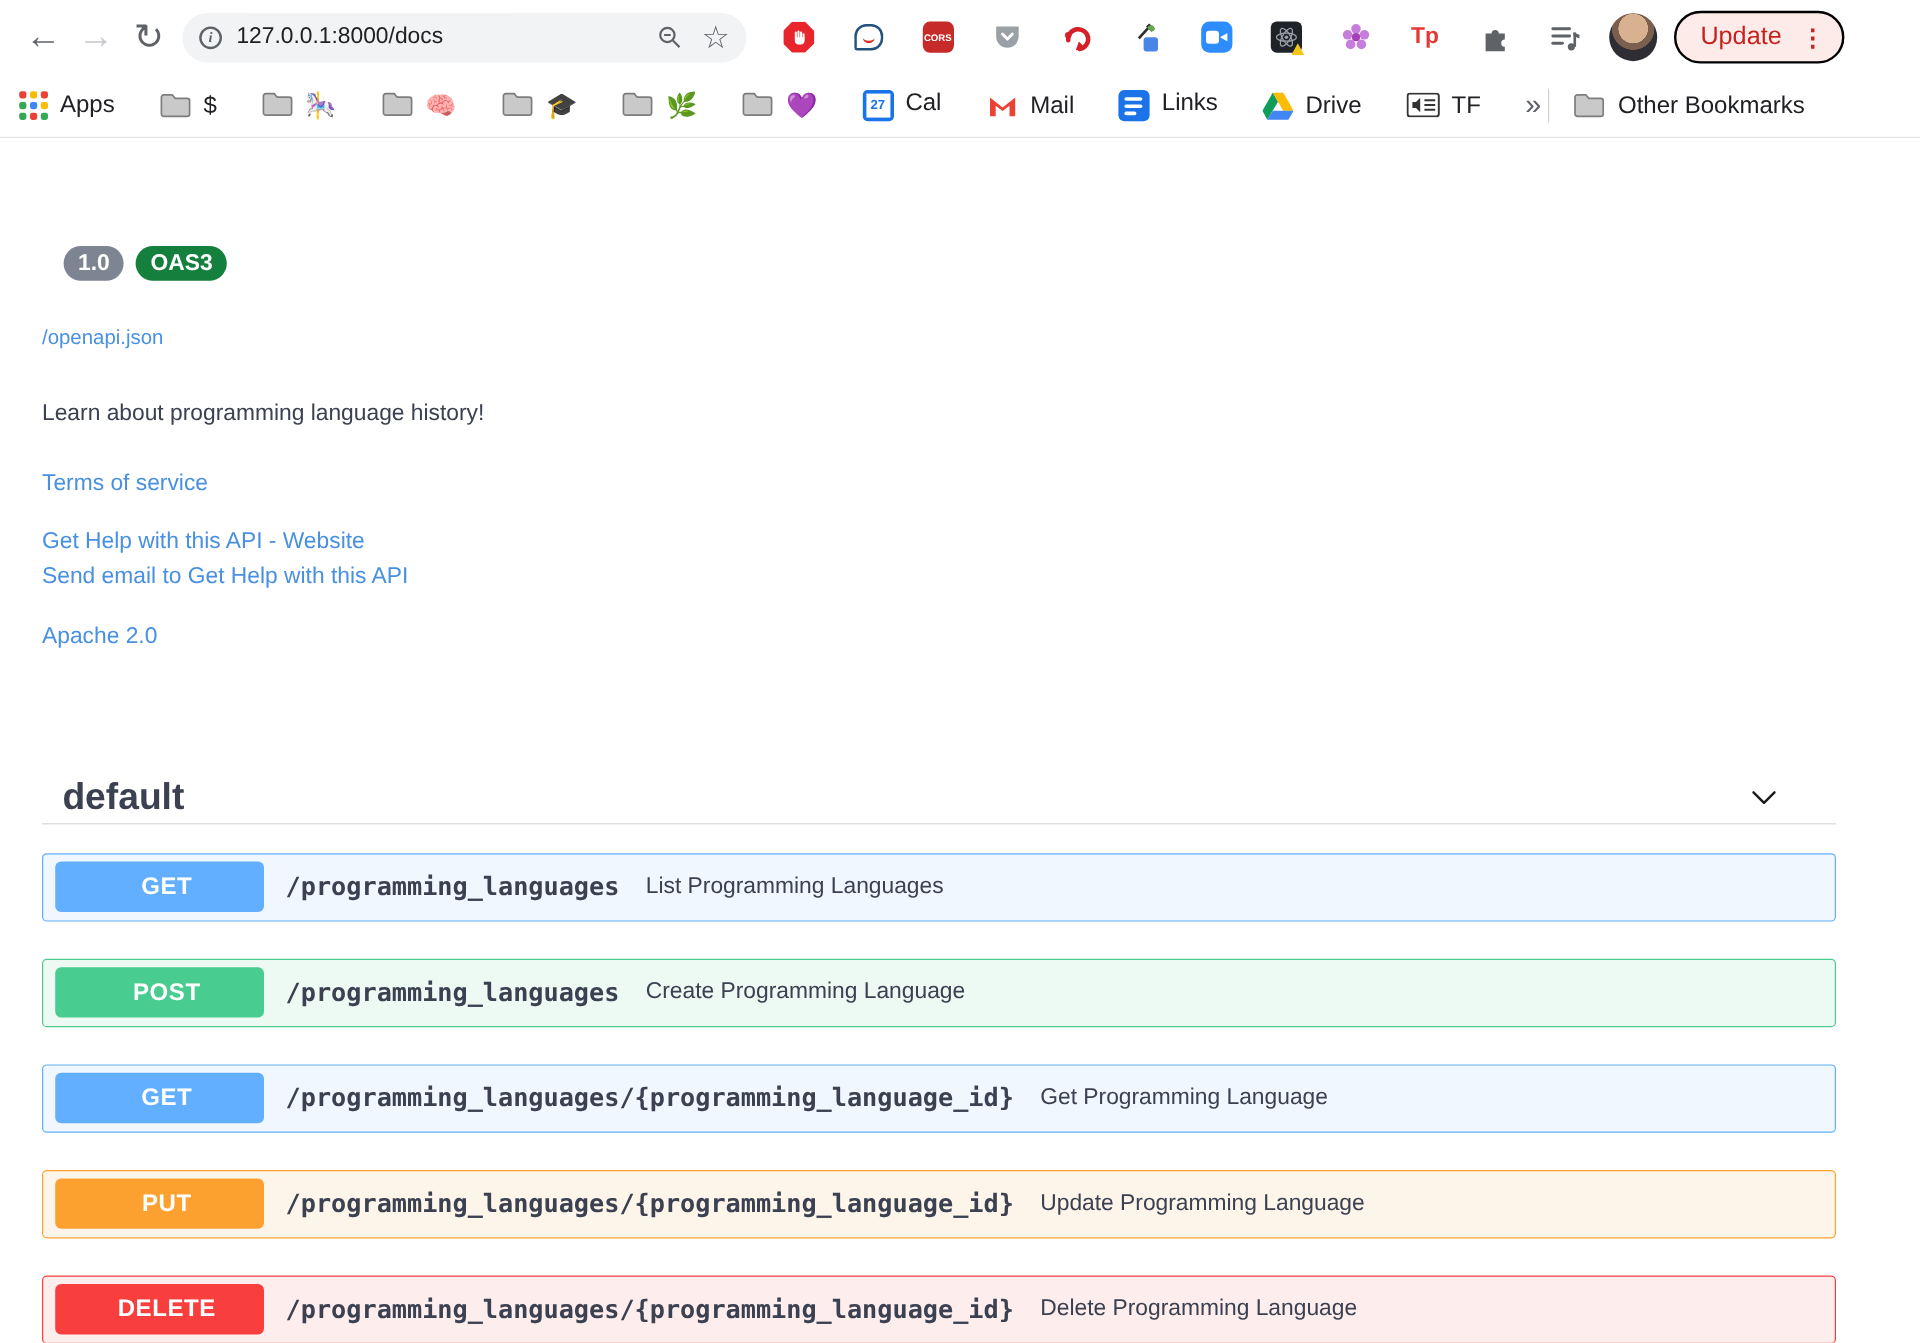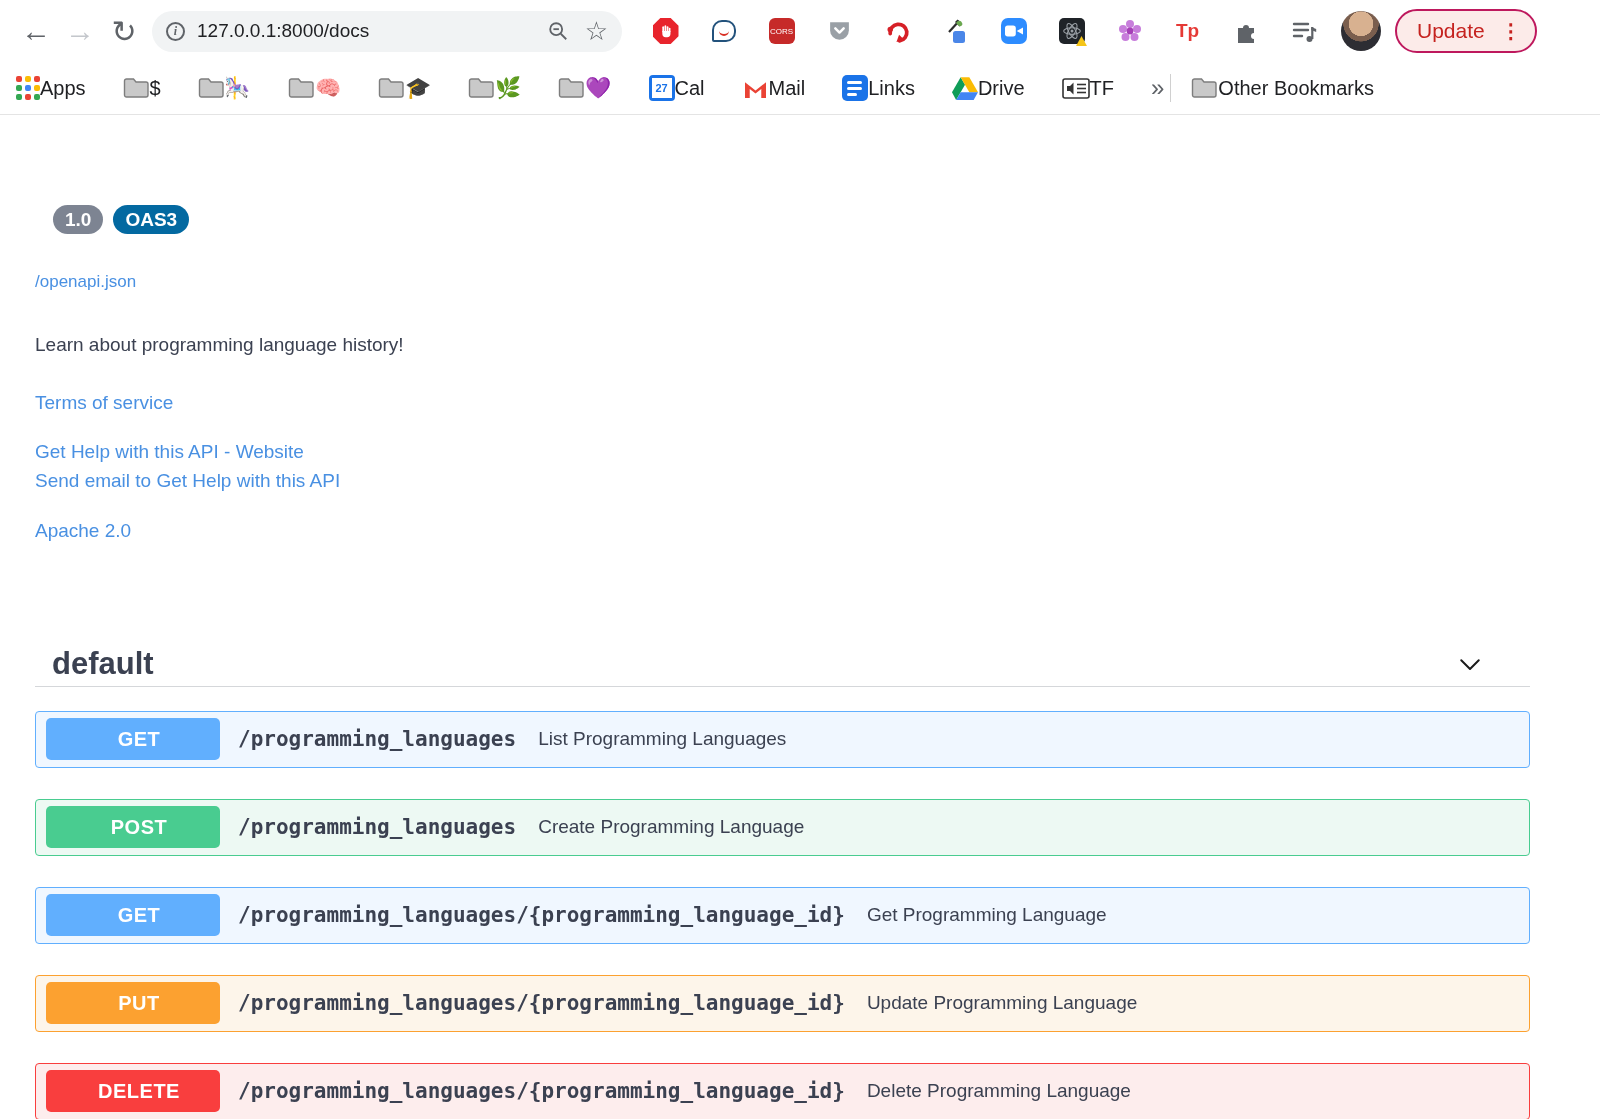--- a/index.html
+++ b/index.html
@@ -23,38 +23,38 @@
   .ext { width:27px; height:27px; display:flex; align-items:center; justify-content:center;
     flex:0 0 auto; position:relative; }
   .oct { width:26px; height:26px; background:#e8242c;
     clip-path:polygon(30% 0,70% 0,100% 30%,100% 70%,70% 100%,30% 100%,0 70%,0 30%);
     display:flex; align-items:center; justify-content:center; }
   .bubble { width:24px; height:22px; border:2.5px solid #23527c; border-radius:10px 10px 10px 2px;
     position:relative; }
   .bubble:after { content:""; position:absolute; left:5px; bottom:4px; width:10px; height:5px;
     border-bottom:2px solid #d93025; border-radius:0 0 8px 8px; }
   .cors-sq { width:26px; height:26px; background:#c62a29; border-radius:6px; color:#fff;
-    font-size:8px; font-weight:normal; display:flex; align-items:center; justify-content:center; }
+    font-size:8px; font-weight:bold; display:flex; align-items:center; justify-content:center; }
   .blue-sq { width:26px; height:26px; background:#2d8cff; border-radius:7px;
     display:flex; align-items:center; justify-content:center; }
   .dark-sq { width:26px; height:26px; background:#1f2328; border-radius:5px;
     display:flex; align-items:center; justify-content:center; position:relative; }
   .tp-txt { color:#e53935; font-weight:bold; font-size:19px; }
   .avatar { width:40px; height:40px; border-radius:50%; margin-left:24px; flex:0 0 auto;
     background:radial-gradient(circle at 50% 32%, #d8b190 0 36%, #7a5e4e 37% 52%, #2d2d33 53% 100%); }
   .update-btn { display:flex; align-items:center; gap:16px; height:44px; padding:0 14px 0 20px;
-    margin-left:14px; border:2px solid #be185d; background:#fcebe9; border-radius:22px;
+    margin-left:14px; border:2px solid #000000; background:#fcebe9; border-radius:22px;
     color:#c5221f; flex:0 0 auto; }
   .update-btn .lbl { font-size:21px; }
   .update-btn .dots { font-size:20px; font-weight:bold; letter-spacing:0; }
 
   
   .bookmarks { display:flex; align-items:center; height:53px; padding:0 16px;
     border-bottom:1px solid #e4e4e4; background:#fff; }
-  .bm { display:flex; align-items:center; gap:0; margin-right:37px; flex:0 0 auto; }
+  .bm { display:flex; align-items:flex-start; gap:10px; margin-right:37px; flex:0 0 auto; }
   .bm-label { font-size:20px; color:#202124; }
   .apps-grid { display:grid; grid-template-columns:repeat(3,6px); grid-auto-rows:6px; gap:3px; }
   .apps-grid span { border-radius:2px; }
   .emoji { font-size:21px; }
   .bm-divider { width:1px; height:28px; background:#d0d0d0; margin:0 20px 0 6px; }
   .links-sq { width:26px; height:26px; background:#1a73e8; border-radius:5px; display:flex;
     flex-direction:column; justify-content:center; gap:3px; padding-left:5px; }
   .links-sq i { display:block; height:3px; background:#fff; border-radius:2px; width:15px; }
   .links-sq i:last-child { width:10px; }
   .cal-icon { width:26px; height:26px; background:#1a73e8; border-radius:4px; display:flex;
@@ -63,21 +63,21 @@
     justify-content:center; font-size:11px; font-weight:bold; color:#1a73e8; }
 
   
   .page { padding:0 70px 0 35px; }
   .title-row { margin-top:90px; }
   .api-title { display:inline; font-size:48px; font-weight:bold; color:#3b4151; line-height:1.1; }
   .badges { display:inline-flex; gap:10px; vertical-align:28px; margin-left:18px; }
   .pill { height:29px; padding:0 12px; border-radius:15px; color:#fff; font-size:19px;
     font-weight:bold; display:flex; align-items:center; }
   .pill.version { background:#7d8492; }
-  .pill.oas { background:#0369a1; }
+  .pill.oas { background:#15803d; }
   .spec-link { display:inline-block; margin-top:14px; font-size:17px; color:#4990e2;
     text-decoration:none; }
   .api-desc { margin-top:42px; font-size:19px; color:#3b4151; }
   .api-link { display:block; font-size:19px; color:#4990e2; text-decoration:none; }
   .lk-terms { margin-top:36px; }
   .lk-web { margin-top:27px; }
   .lk-email { margin-top:7px; }
   .lk-license { margin-top:28px; }
 
   .section-head { margin-top:96px; display:flex; align-items:center; justify-content:space-between;

